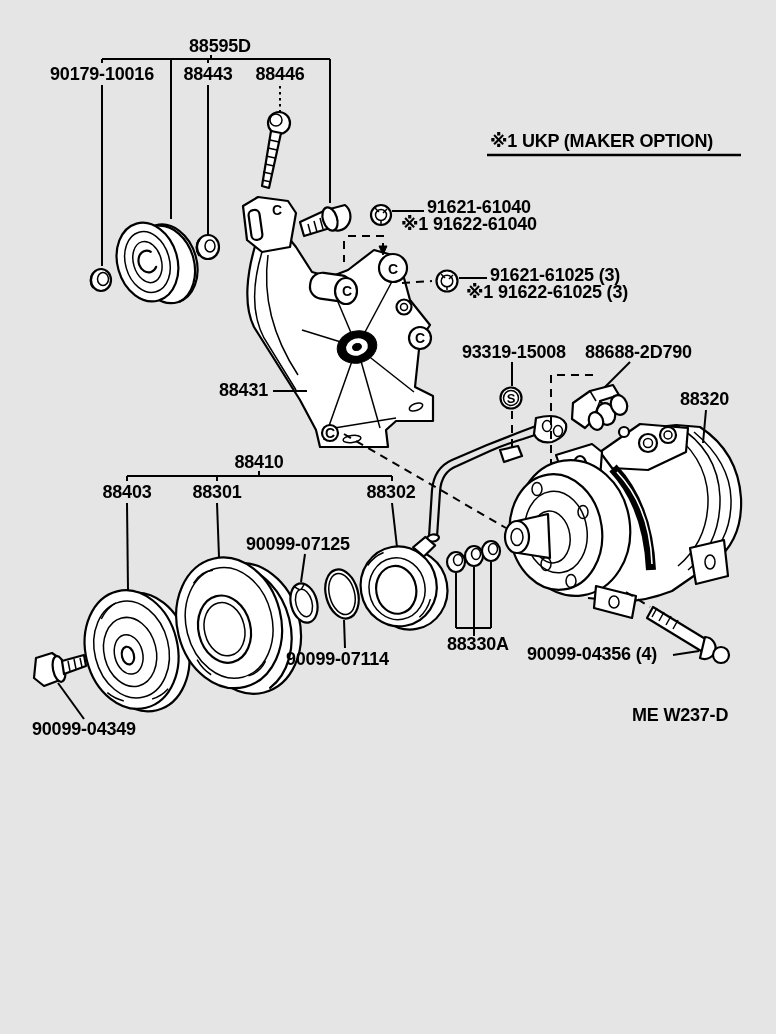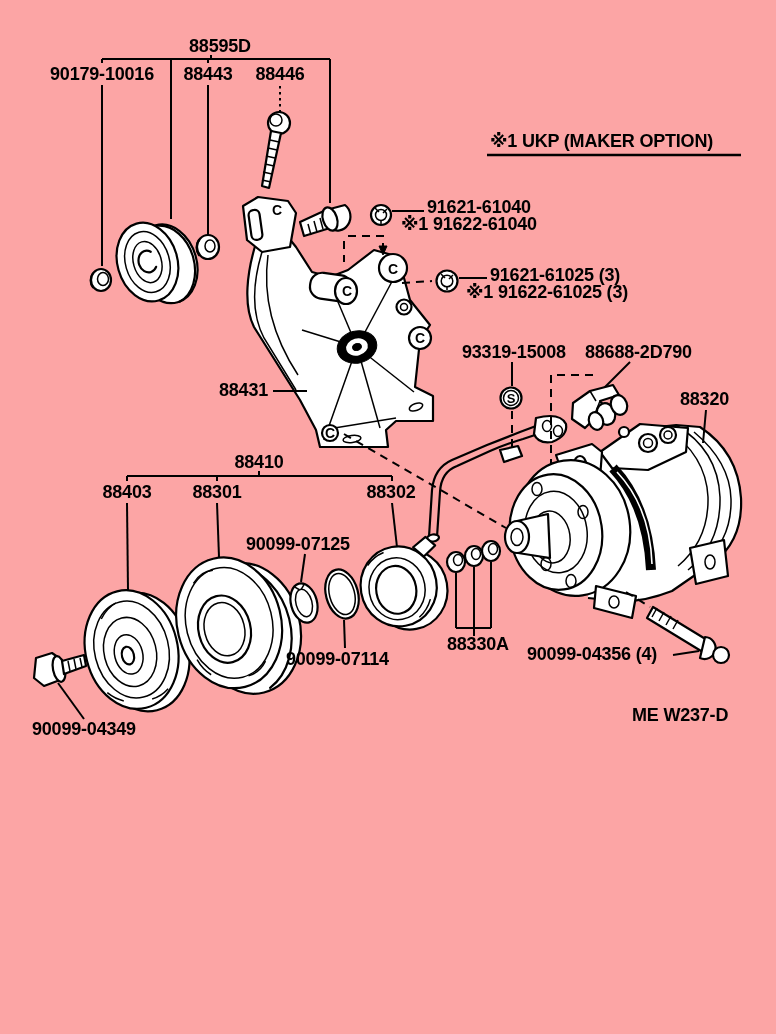--- a/index.html
+++ b/index.html
@@ -1,16 +1,16 @@
 <!DOCTYPE html>
 <html><head>
 <meta charset="utf-8">
 <style>
   html,body{margin:0;padding:0;background:#fff;}
-  .stage{position:relative;width:776px;height:1034px;background:#fca5a5;overflow:hidden;}
+  .stage{position:relative;width:776px;height:1034px;background:#e5e5e5;overflow:hidden;}
   svg{display:block;}
   .ln{fill:none;stroke:#000;stroke-width:2.2;stroke-linecap:round;stroke-linejoin:round;}
   .fw{fill:#fff;stroke:#000;stroke-width:2.2;stroke-linejoin:round;}
   .fb{fill:#000;stroke:#000;stroke-width:1;}
   .thin{fill:none;stroke:#000;stroke-width:1.5;}
   .lead{fill:none;stroke:#000;stroke-width:2;}
   .dash{stroke-dasharray:8 6;}
   .dot{stroke-dasharray:2.5 3.5;}
   text{font-family:"Liberation Sans","DejaVu Sans",sans-serif;font-weight:bold;font-size:18px;fill:#000;letter-spacing:-0.2px;}
   text.small{font-size:14px;}

